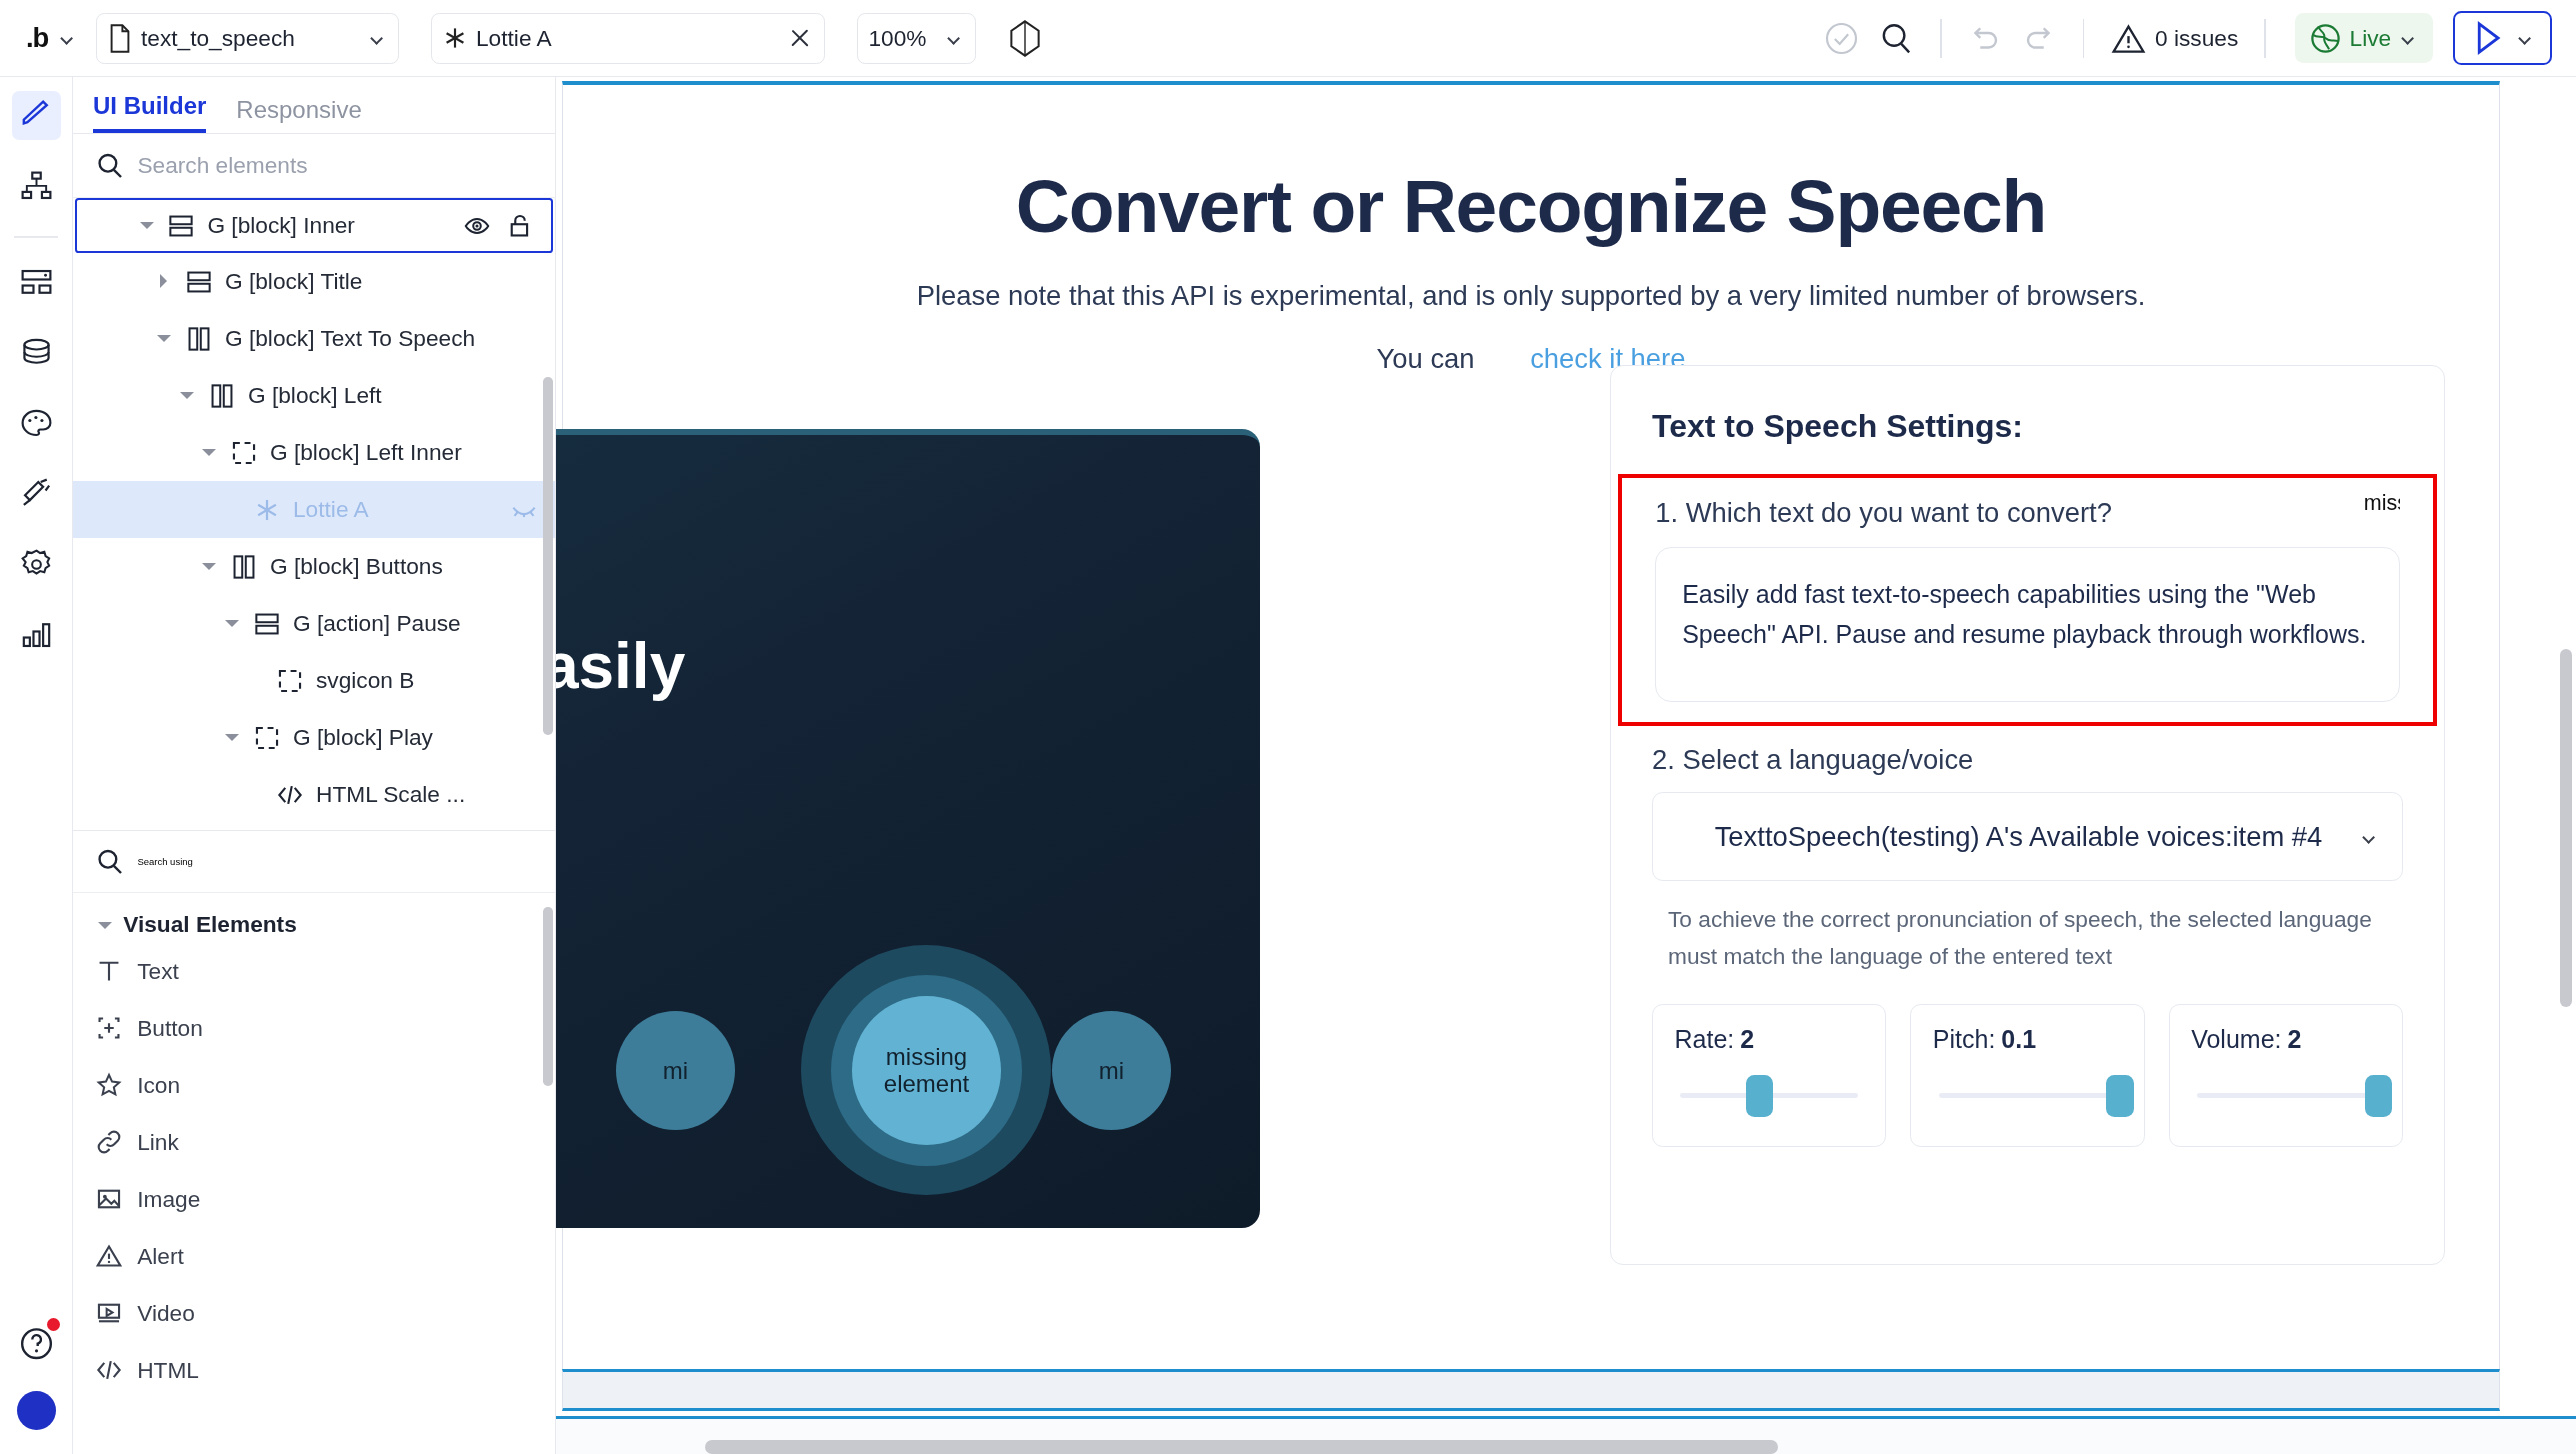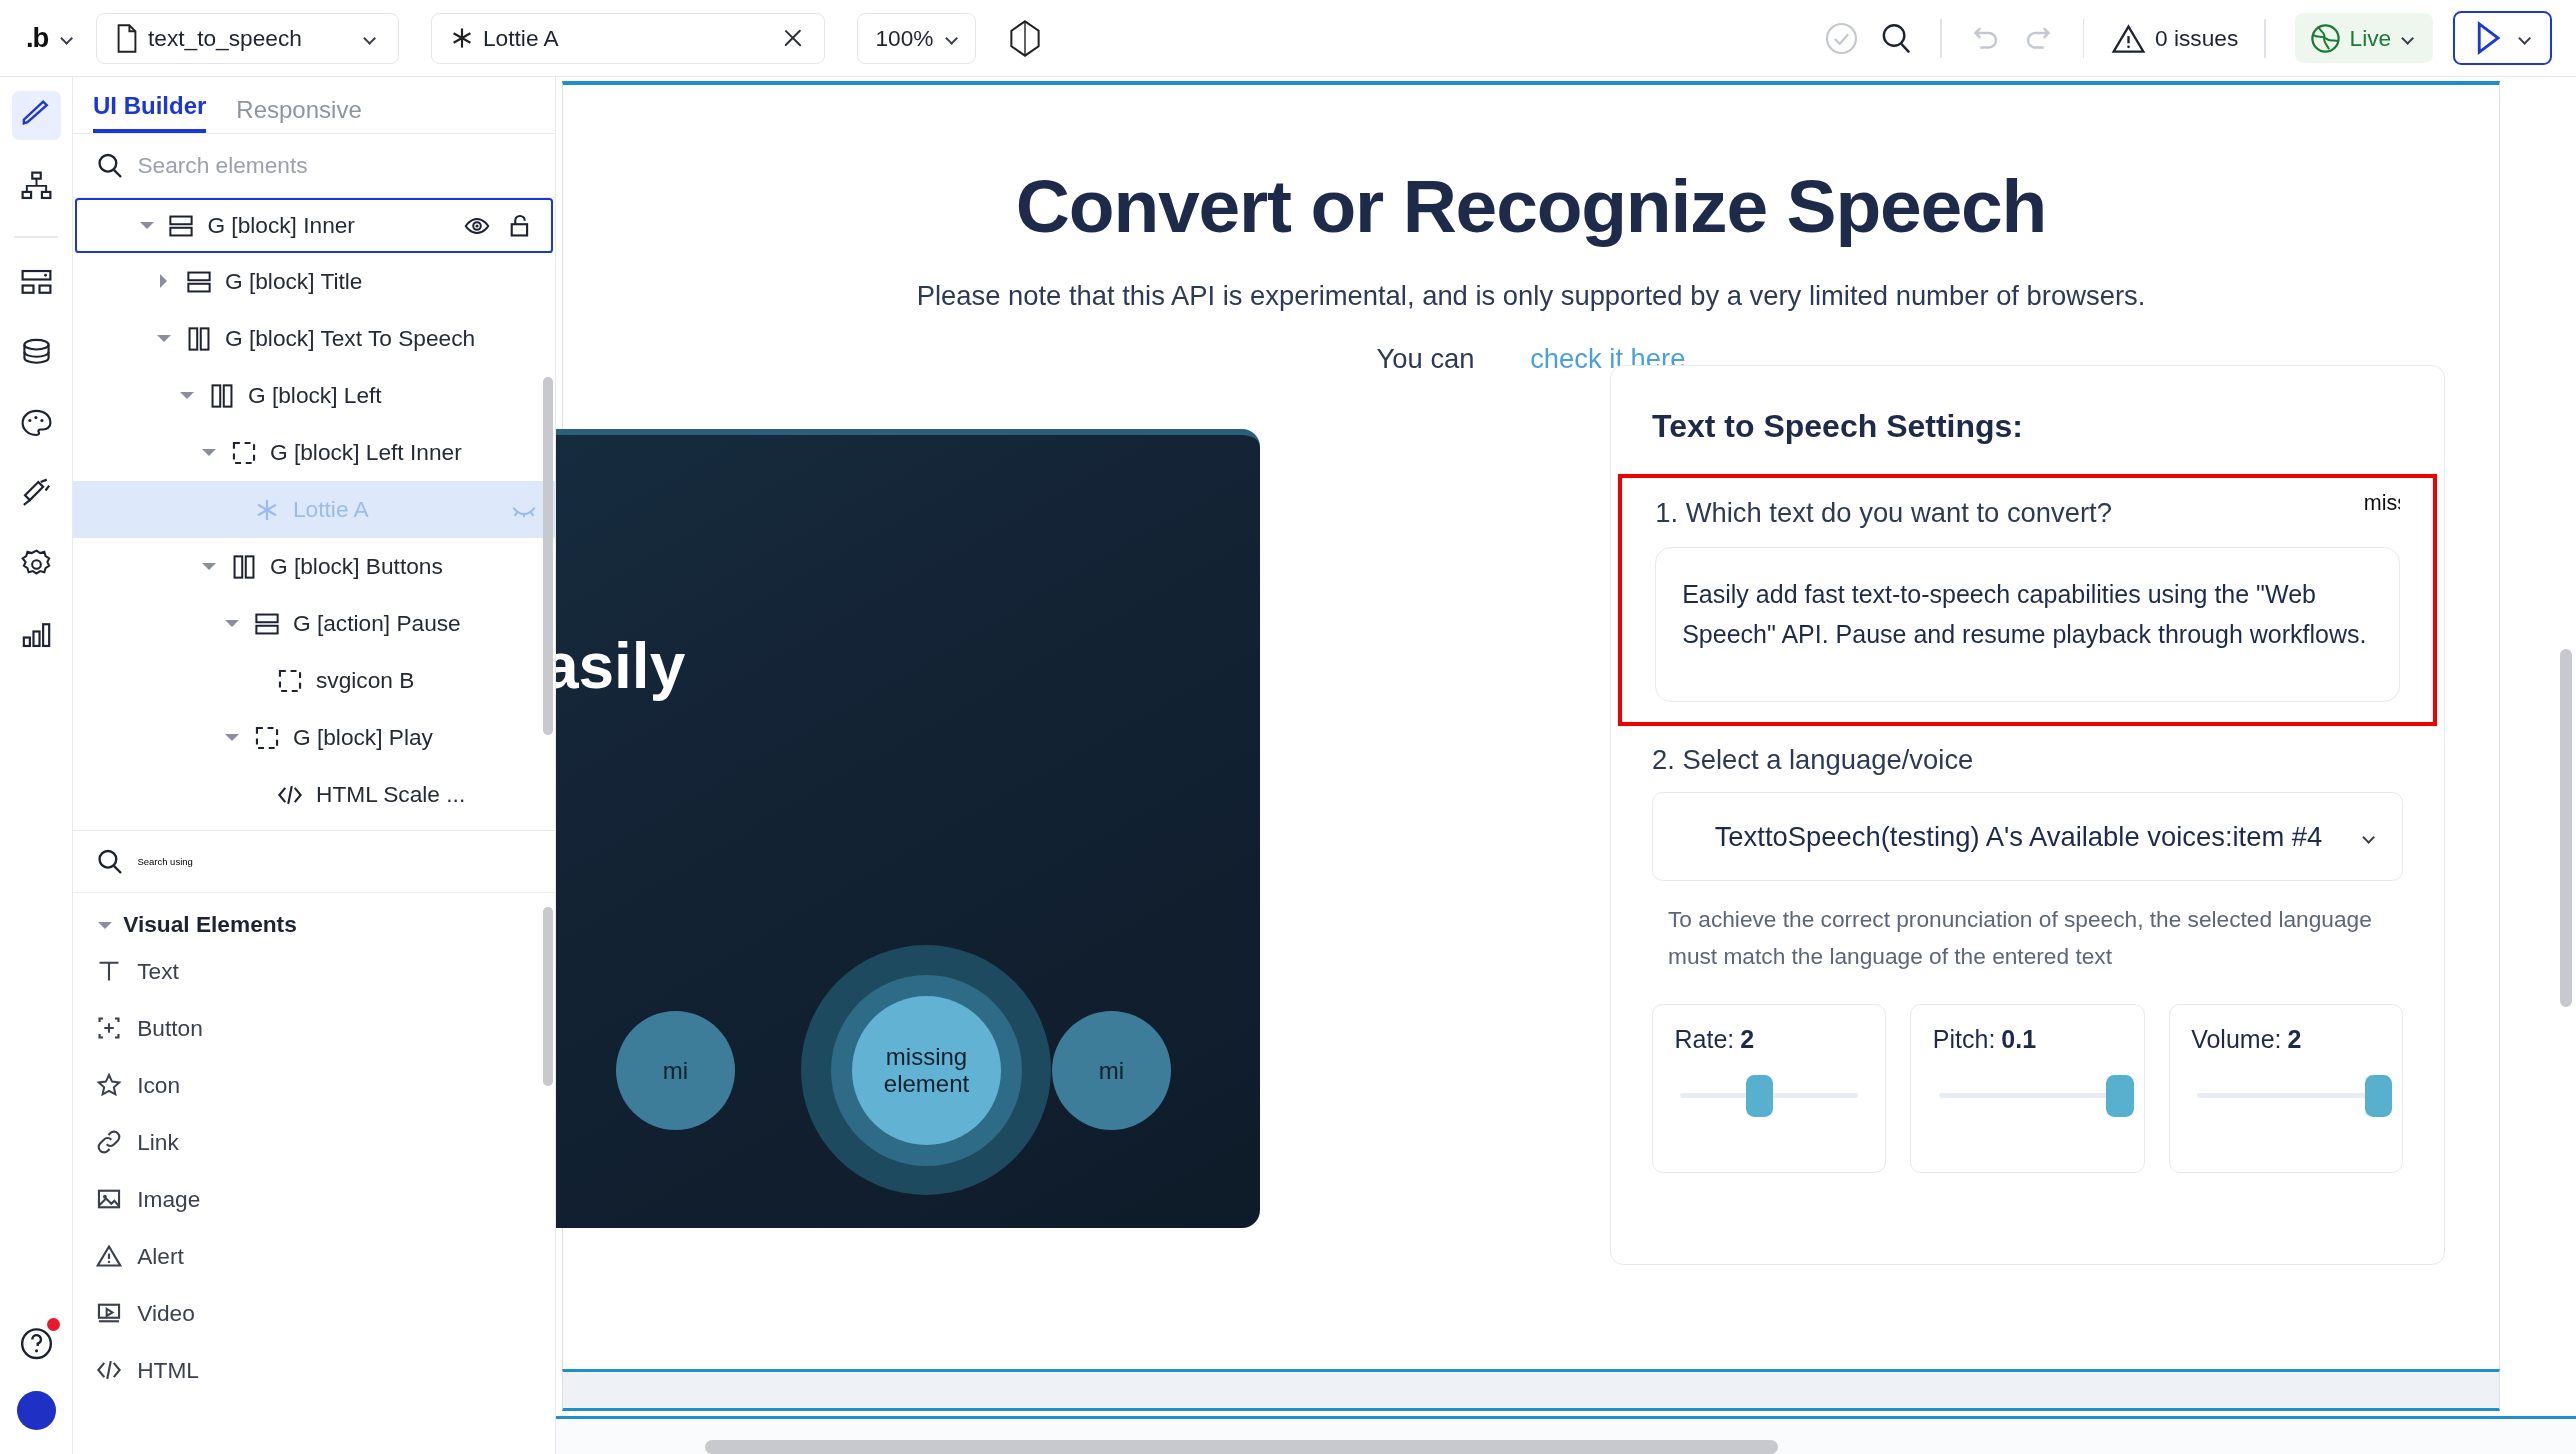--- a/index.html
+++ b/index.html
@@ -28,21 +28,21 @@
   .chev::after{
     content:""; position:absolute; left:3.6px; top:4.8px;
     width:9px; height:9px; border-right:2.4px solid #3a3f4b; border-bottom:2.4px solid #3a3f4b;
     transform: rotate(45deg);
   }
   .chev.small::after{ width:7.2px; height:7.2px; border-width:2.1px; }
 
   .pill {
     height: 51px; border: 1.8px solid #e4e6eb; border-radius: 8.3px;
     background: #fff; display: flex; align-items: center; gap: 9.5px;
-    padding: 0 18px; font-size: 22.7px; color: #1d2330;
+    padding: 0 11px; font-size: 22.7px; color: #1d2330;
   }
   #file-pill { width: 303px; margin-left: 13px; justify-content: flex-start; }
   #file-pill .pill-label { flex: 1; }
   #tab-pill { width: 394px; margin-left: 26px; }
   #tab-pill .pill-label { flex: 1; }
   #zoom-pill { width: 119px; margin-left: 26px; }
   #zoom-pill .pill-label { flex: 1; }
 
   .ico { display:inline-block; flex:0 0 auto; line-height:0; }
   .x-close { width: 26px; height: 26px; position: relative; cursor: pointer; }
@@ -221,21 +221,21 @@
   #voice-select {
     margin: 16.7px 41px 0 41px; height: 89px; border:1.8px solid #e6e9ef; border-radius: 10.7px;
     display:flex; align-items:center; padding: 0 24px; font-size: 27.4px; color:#1d2a4a;
   }
   #voice-select .v-text{ flex:1; white-space:nowrap; overflow:hidden;text-align:center; }
   #voice-hint {
     margin: 20px 57px 0 57px; font-size: 22.7px; color:#5b6679; line-height:1.6;
   }
   #sliders { display:flex; gap: 24px; margin: 30px 41px 0 41px; }
   .slider-card {
-    flex:1; height: 169px; border:1.8px solid #e6e9ef; border-radius: 10.7px;
+    flex:1; height: 143px; border:1.8px solid #e6e9ef; border-radius: 10.7px;
     padding: 20px 21.5px 0 21.5px; position:relative;
   }
   .slider-card .s-label { font-size: 25px; color:#1d2a4a; }
   .slider-card .s-label b { font-weight:800; margin-left: 6px; }
   .track {
     position:absolute; left:27.4px; right:27.4px; top: 88px; height: 4.8px;
     background:#e9ecf4; border-radius:2.4px;
   }
   .thumb {
     position:absolute; top: 70px; width: 27.4px; height: 42px;

